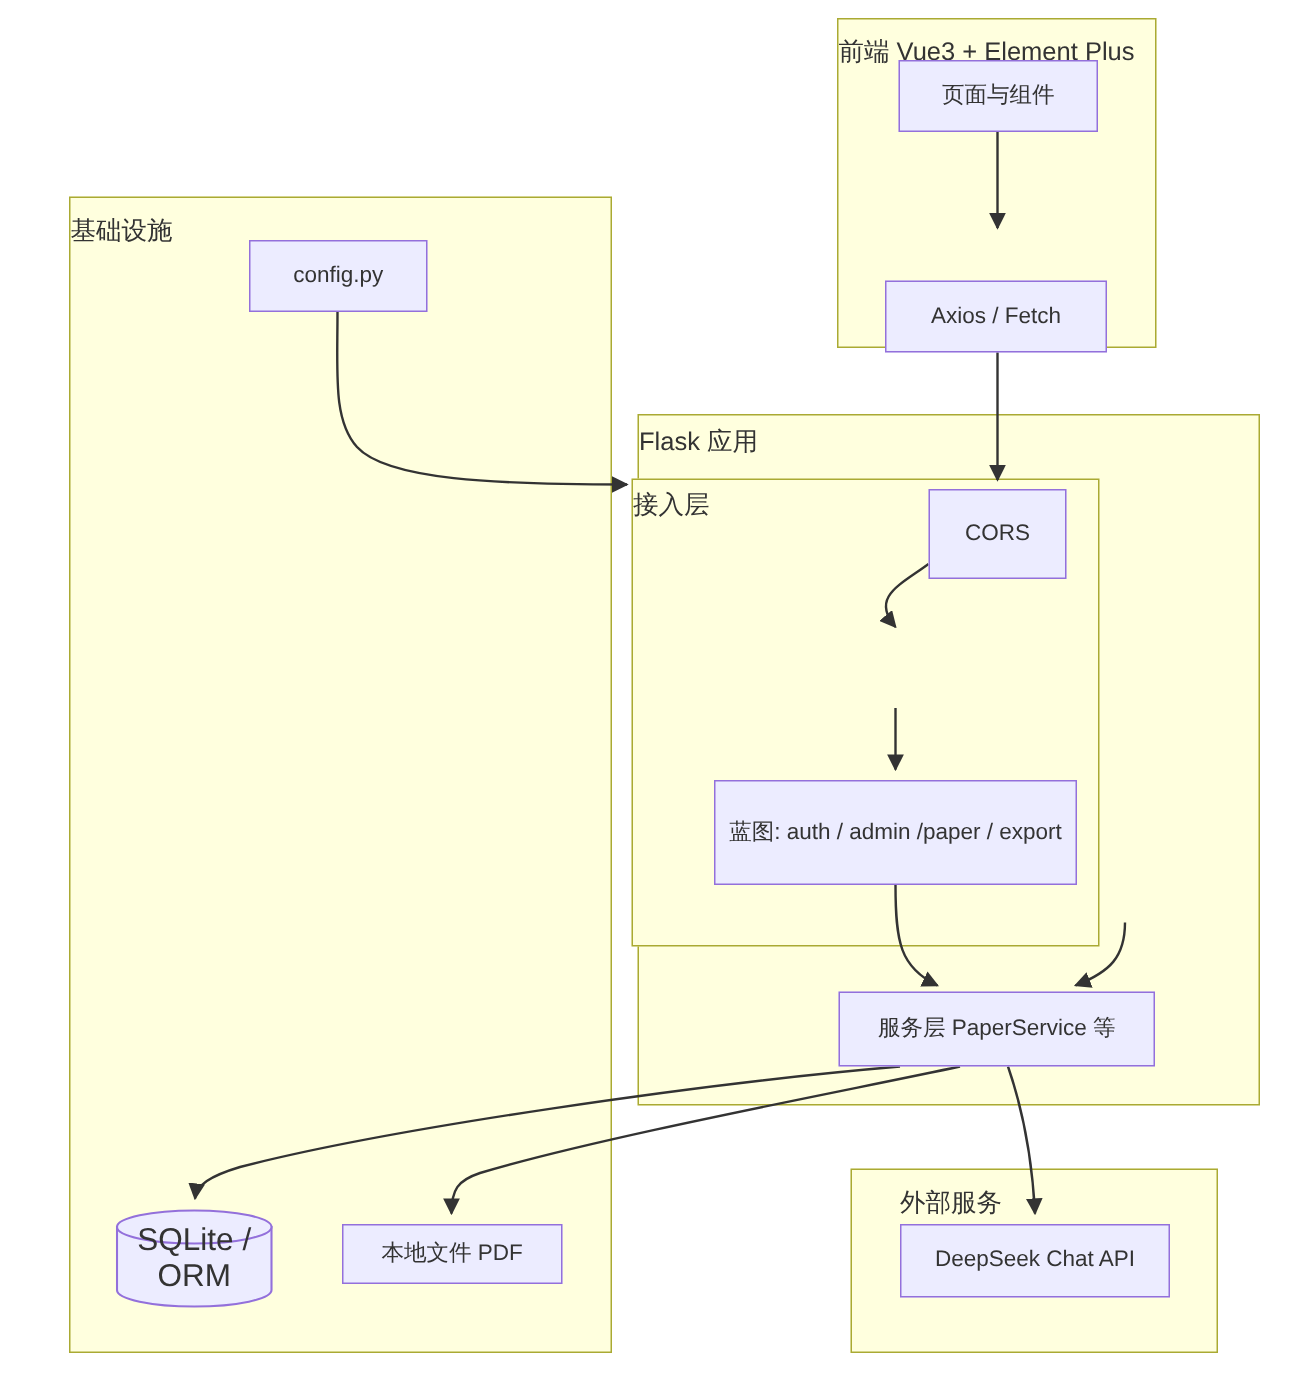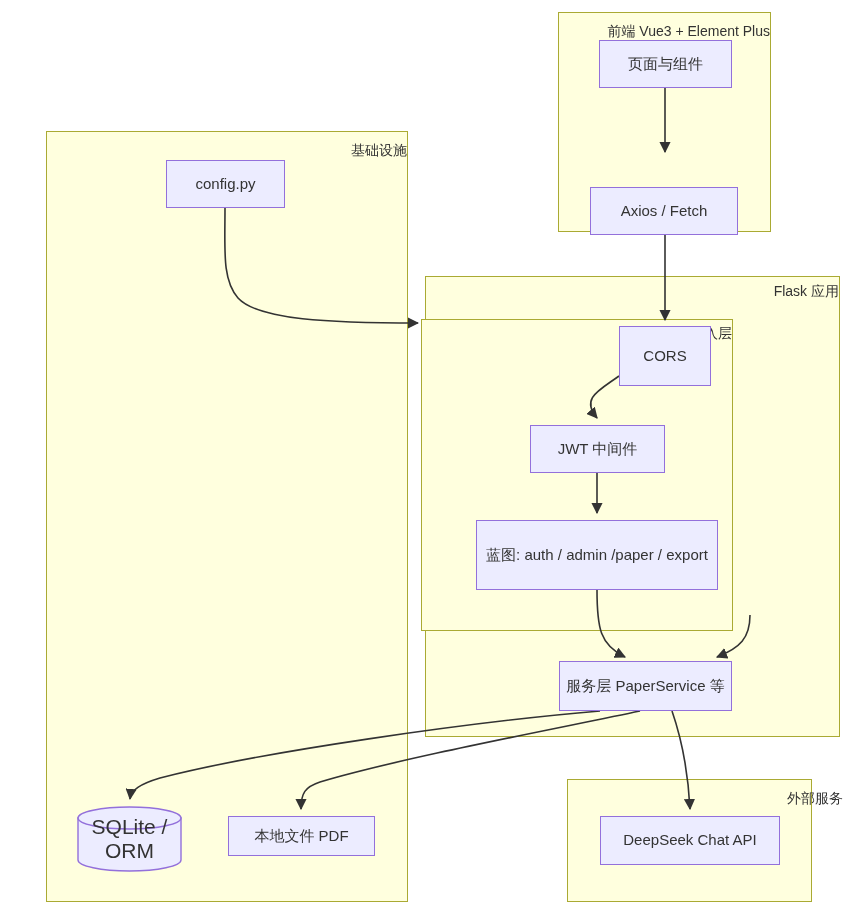--- a/index.html
+++ b/index.html
@@ -29,22 +29,22 @@
   .cluster {
     position: absolute;
     background: #ffffde;
     border: 1px solid #aaaa33;
     box-sizing: border-box;
   }
   .cluster-label {
     position: absolute;
     left: 0;
     width: 100%;
-    text-align: right;
-    font-size: 14px;
+    text-align: left;
+    font-size: 17px;
     color: #333333;
     white-space: nowrap;
   }
   .node {
     position: absolute;
     background: #ececff;
     border: 1px solid #9370db;
     box-sizing: border-box;
     display: flex;
     align-items: center;
@@ -142,30 +142,27 @@
   </div>
 
   <div class="node" style="left:166px; top:160px; width:119px; height:48px;">
     <span>config.py</span>
   </div>
 
   <div class="node" style="left:619px; top:326px; width:92px; height:60px;">
     <span>CORS</span>
   </div>
 
-  <div class="node" style="left:530px; top:425px; width:135px; height:48px;">
-    <span>JWT 中间件</span>
-  </div>
 
   <div class="node" style="left:476px; top:520px; width:242px; height:70px; flex-direction:row;">
     <span>蓝图: auth / admin /</span>
     <span>paper / export</span>
   </div>
 
-  <div class="node" style="left:559px; top:661px; width:173px; height:50px;">
+  <div class="node" style="left:559px; top:661px; width:211px; height:50px;">
     <span>服务层 PaperService 等</span>
   </div>
 
   <div class="node-db" style="left:77px; top:806px; width:105px; height:66px;">
     <svg class="db-shape" viewBox="0 0 105 66" preserveAspectRatio="none" xmlns="http://www.w3.org/2000/svg">
       <path d="M 1,12 L 1,54 A 51.5,11 0 0 0 104,54 L 104,12 Z" fill="#ececff" stroke="#9370db" stroke-width="1.4"></path>
       <ellipse cx="52.5" cy="12" rx="51.5" ry="11" fill="#ececff" stroke="#9370db" stroke-width="1.4"></ellipse>
     </svg>
     <span class="db-text">SQLite / ORM</span>
   </div>

